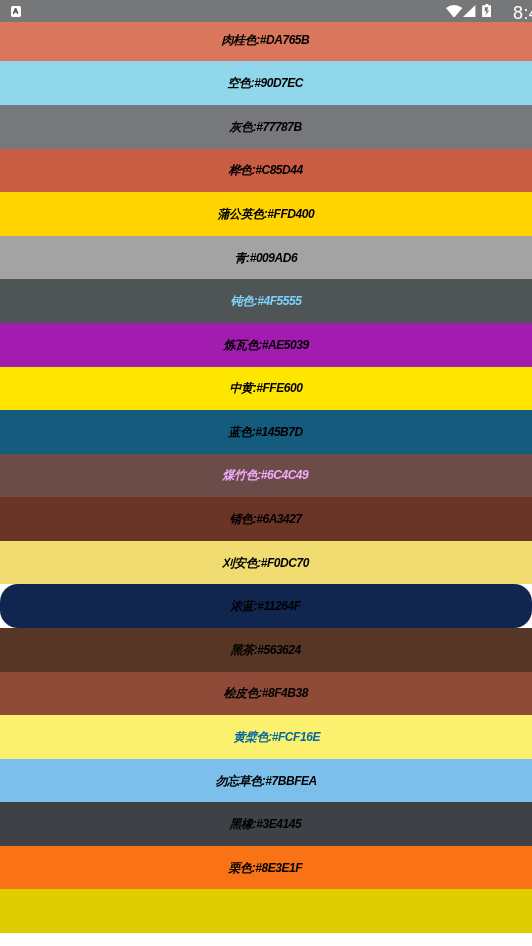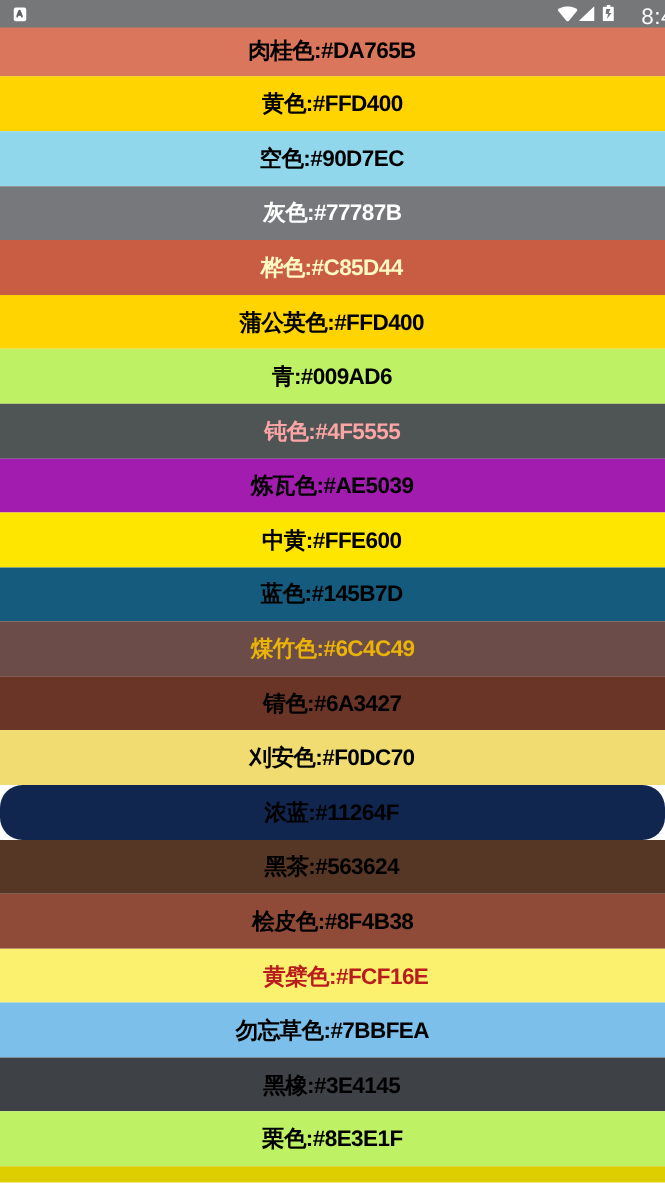--- a/index.html
+++ b/index.html
@@ -21,22 +21,22 @@
            line-height:1;position:absolute;left:513px;top:3.6px;}
   .sb-icon{display:block;position:absolute;}
   .ic-wifi{left:445.6px;top:4.5px;}
   .ic-sig{left:463.2px;top:5.2px;}
   .ic-bat{left:481.6px;top:3.75px;}
 
   
   .list{position:absolute;top:17.92px;left:0;right:0;bottom:0;overflow:hidden;}
   .row{height:43.58px;display:flex;align-items:center;justify-content:center;
        box-sizing:border-box;}
-  .row-label{display:inline-block;font-size:18px;font-weight:bold;color:#000000;line-height:1;will-change:transform;
-             white-space:nowrap;letter-spacing:-0.45px;text-indent:-0.45px;}
+  .row-label{display:inline-block;font-size:12px;font-weight:bold;color:#000000;line-height:1;will-change:transform;
+             white-space:nowrap;letter-spacing:-0.45px;text-indent:-0.45px;font-style:italic;}
 </style>
 </head>
 <body>
 
 <div id="app">
   <div class="statusbar">
     <div class="sb-left">
       <span class="notif-icon">
         <svg width="5.2" height="6.2" viewBox="0 0 52 62">
           <path d="M19 0 L33 0 L52 46 L52 62 L38 62 L38 54 L34 46 L18 46 L14 54 L14 62 L0 62 L0 46 Z" fill="#5f5f5f"></path>
@@ -54,77 +54,74 @@
         <path d="M33 0 h28 v13 h22 a11 11 0 0 1 11 11 v95 a11 11 0 0 1 -11 11 h-72 a11 11 0 0 1 -11 -11 v-95 a11 11 0 0 1 11 -11 h22 z" fill="#ffffff"></path>
         <path d="M28 32 L62 32 L49 64 L71 64 L33 111 L44 72 L24 72 Z" fill="#757779"></path>
       </svg>
       <span class="sb-time">8:46</span>
     </div>
   </div>
   <div class="list" id="list">
       <div class="row" style="background: rgb(218, 118, 91);">
         <span class="row-label" style="color: rgb(0, 0, 0);">肉桂色:#DA765B</span>
       </div>
-      <div class="row" style="background: rgb(255, 212, 0);">
-        <span class="row-label" style="color: rgb(0, 0, 0);">黄色:#FFD400</span>
-      </div>
       <div class="row" style="background: rgb(144, 215, 236);">
         <span class="row-label" style="color: rgb(0, 0, 0);">空色:#90D7EC</span>
       </div>
       <div class="row" style="background: rgb(119, 120, 123);">
-        <span class="row-label" style="color: #ffffff;">灰色:#77787B</span>
+        <span class="row-label" style="color: #000000;">灰色:#77787B</span>
       </div>
       <div class="row" style="background: rgb(200, 93, 68);">
-        <span class="row-label" style="color: #fef9c3;">桦色:#C85D44</span>
+        <span class="row-label" style="color: #000000;">桦色:#C85D44</span>
       </div>
       <div class="row" style="background: rgb(255, 212, 0);">
         <span class="row-label" style="color: rgb(0, 0, 0);">蒲公英色:#FFD400</span>
       </div>
-      <div class="row" style="background: #bef264; text-align: right;">
+      <div class="row" style="background: #a3a3a3; text-align: right;">
         <span class="row-label" style="color: rgb(0, 0, 0);">青:#009AD6</span>
       </div>
       <div class="row" style="background: rgb(79, 85, 85);">
-        <span class="row-label" style="color: #fca5a5;">钝色:#4F5555</span>
+        <span class="row-label" style="color: #7dd3fc;">钝色:#4F5555</span>
       </div>
       <div class="row" style="background: #a21caf;">
         <span class="row-label" style="color: rgb(0, 0, 0);">炼瓦色:#AE5039</span>
       </div>
       <div class="row" style="background: rgb(255, 230, 0);">
         <span class="row-label" style="color: rgb(0, 0, 0);">中黄:#FFE600</span>
       </div>
       <div class="row" style="background: rgb(20, 91, 125);">
         <span class="row-label" style="color: rgb(0, 0, 0);">蓝色:#145B7D</span>
       </div>
       <div class="row" style="background: rgb(108, 76, 73);">
-        <span class="row-label" style="color: #eab308;">煤竹色:#6C4C49</span>
+        <span class="row-label" style="color: #f0abfc;">煤竹色:#6C4C49</span>
       </div>
       <div class="row" style="background: rgb(106, 52, 39);">
         <span class="row-label" style="color: rgb(0, 0, 0);">锖色:#6A3427</span>
       </div>
       <div class="row" style="background: rgb(240, 220, 112);">
         <span class="row-label" style="color: rgb(0, 0, 0);">刈安色:#F0DC70</span>
       </div>
       <div class="row" style="background: rgb(17, 38, 79); border-radius: 18px;">
         <span class="row-label" style="color: rgb(0, 0, 0);">浓蓝:#11264F</span>
       </div>
       <div class="row" style="background: rgb(86, 54, 36);">
         <span class="row-label" style="color: rgb(0, 0, 0);">黑茶:#563624</span>
       </div>
       <div class="row" style="background: rgb(143, 75, 56); justify-content: center;">
         <span class="row-label" style="color: rgb(0, 0, 0);">桧皮色:#8F4B38</span>
       </div>
       <div class="row" style="background: rgb(252, 241, 110);">
-        <span class="row-label" style="color: #b91c1c; margin-left: 22px;">黄檗色:#FCF16E</span>
+        <span class="row-label" style="color: #0369a1; margin-left: 22px;">黄檗色:#FCF16E</span>
       </div>
       <div class="row" style="background: rgb(123, 191, 234);">
         <span class="row-label" style="color: rgb(0, 0, 0);">勿忘草色:#7BBFEA</span>
       </div>
       <div class="row" style="background: rgb(62, 65, 69);">
         <span class="row-label" style="color: rgb(0, 0, 0);">黑橡:#3E4145</span>
       </div>
-      <div class="row" style="background: #bef264;">
+      <div class="row" style="background: #f97316;">
         <span class="row-label" style="color: rgb(0, 0, 0);">栗色:#8E3E1F</span>
       </div>
       <div class="row" style="background: rgb(222, 206, 0);">
         <span class="row-label" style="color: rgb(0, 0, 0);"></span>
       </div>
     </div>
 </div>
 
 </body></html>

